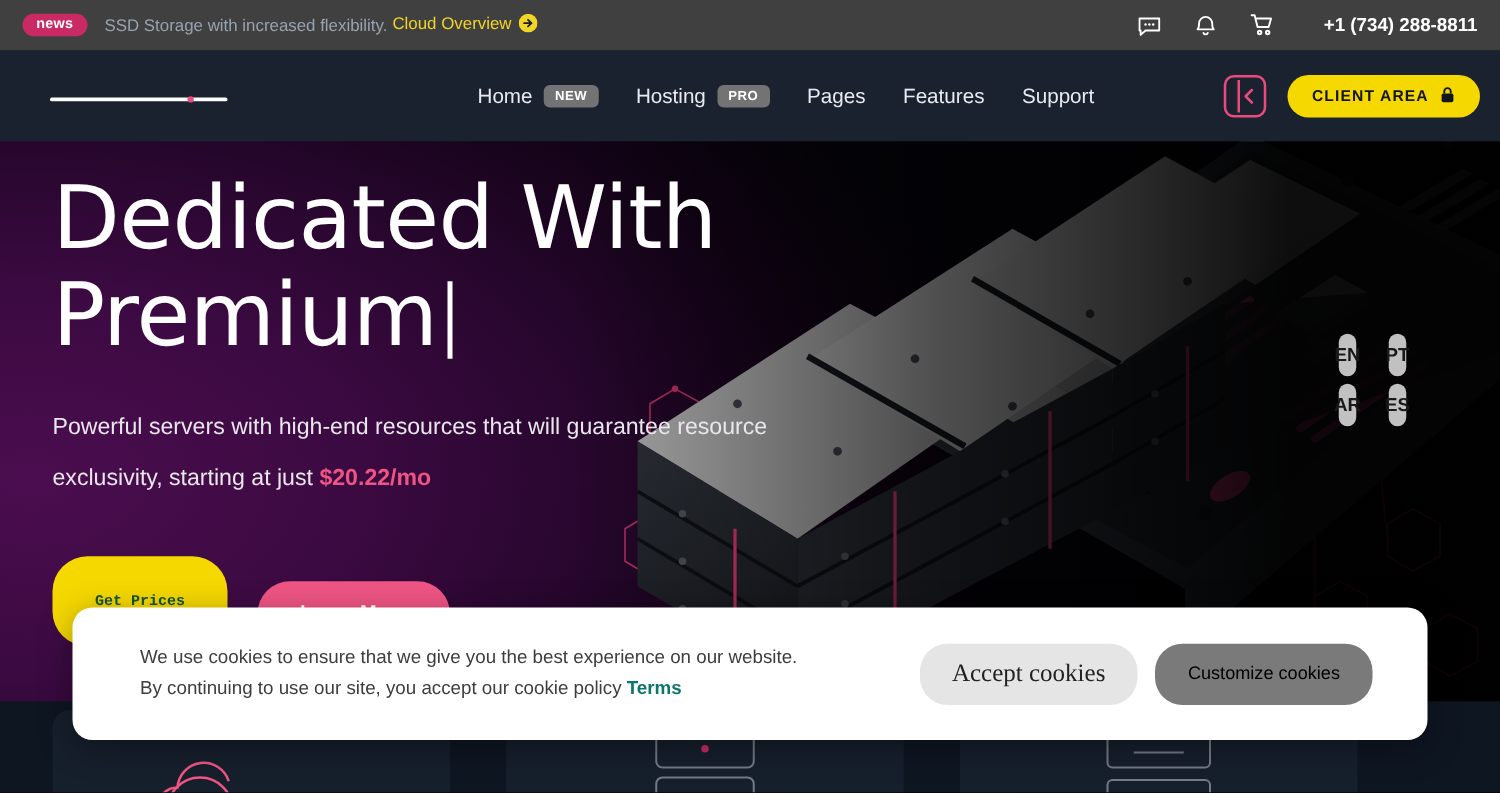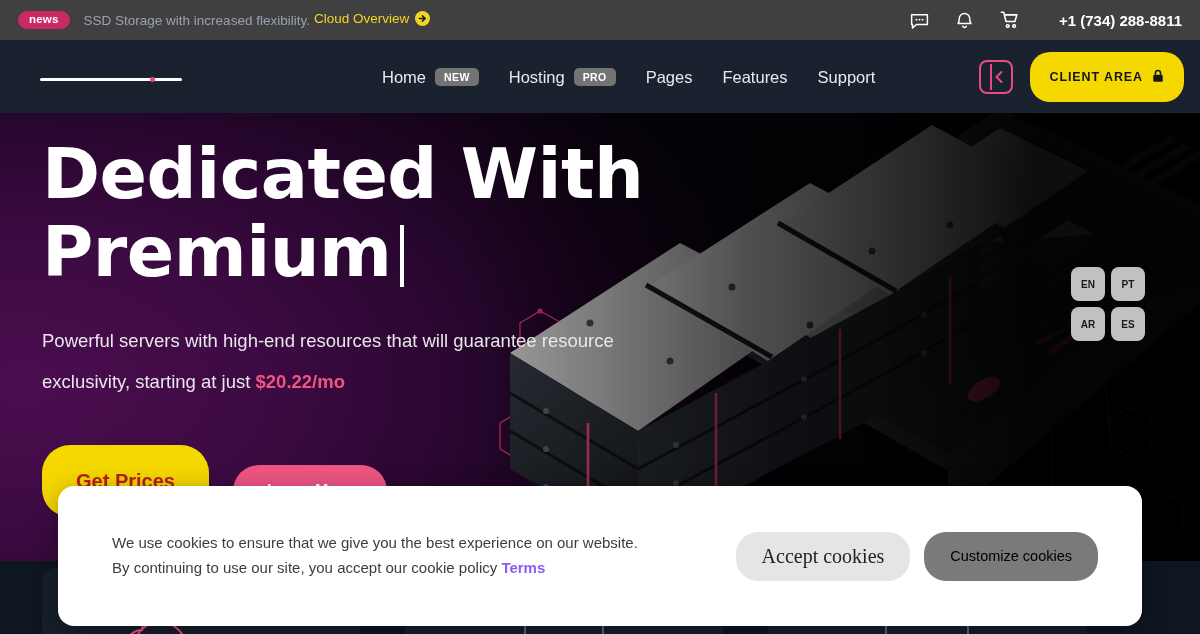--- a/index.html
+++ b/index.html
@@ -163,21 +163,21 @@
     background: #ec4a7f;
   }
   .client-btn {
     background: #f5d800;
     color: #13161c;
     font-size: 12.5px;
     font-weight: bold;
     letter-spacing: .9px;
     border: none;
     border-radius: 20px;
-    height: 50px;
+    height: 34px;
     padding: 0 20px;
     display: flex;
     align-items: center;
     gap: 9px;
     cursor: pointer;
     font-family: "Liberation Sans", sans-serif;
   }
 
   
   .hero {
@@ -210,21 +210,21 @@
 
   .hero-content {
     position: relative;
     z-index: 10;
     padding: 22px 0 0 42px;
   }
   .hero-title {
     color: #ffffff;
     font-size: 70px;
     line-height: 1.12;
-    font-weight: bold;
+    font-weight: normal;
     letter-spacing: -0.5px;
     font-family: "DejaVu Sans", sans-serif;
     max-width: 660px;
   }
   .caret {
     display: inline-block;
     width: 4px;
     height: 62px;
     background: #ffffff;
     vertical-align: -11px;
@@ -239,28 +239,28 @@
   }
   .price { color: #ef5584; font-weight: bold; }
 
   .hero-btns {
     margin-top: 42px;
     display: flex;
     gap: 24px;
   }
   .btn-yellow {
     background: #f5d800;
-    color: #b91c1c;
-    font-size: 20px;
+    color: #14532d;
+    font-size: 12px;
     font-weight: bold;
     border: none;
     border-radius: 28px;
     padding: 17px 34px;
     cursor: pointer;
-    font-family: Liberation Sans, sans-serif;
+    font-family: Liberation Mono, monospace;
   }
   .btn-pink {
     background: #ef5584;
     color: #ffffff;
     font-size: 16px;
     font-weight: bold;
     border: none;
     border-radius: 28px;
     padding: 17px 34px;
     cursor: pointer;
@@ -272,26 +272,26 @@
   .lang-chips {
     position: absolute;
     right: 55px;
     top: 154px;
     z-index: 15;
     display: grid;
     grid-template-columns: repeat(2, 34px);
     gap: 6px;
   }
   .lang-chip {
-    width: 34px;
+    width: 14px;
     height: 34px;
     background: #d6d6d6;
     border-radius: 8px;
     color: #1c1c1c;
-    font-size: 10px;
+    font-size: 15px;
     font-weight: bold;
     display: flex;
     align-items: center;
     justify-content: center;
     cursor: pointer;
     opacity: .9;
   }
   .strip-bg {
     position: absolute;
     left: 0; right: 0;
@@ -312,37 +312,37 @@
   #fc1 { left: 42px;  width: 318px; }
   #fc2 { left: 405px; width: 318px; }
   #fc3 { left: 768px; width: 318px; }
 
   
   .cookie {
     position: absolute;
     left: 58px;
     top: 486px;
     width: 1084px;
-    height: 140px;
+    height: 106px;
     background: #ffffff;
     border-radius: 16px;
     z-index: 60;
     display: flex;
     align-items: center;
     padding: 0 44px 0 54px;
     box-shadow: 0 6px 26px rgba(0,0,0,.35);
     justify-content: space-between;
   }
   .cookie-text {
     color: #3d3d3d;
     font-size: 15px;
     line-height: 1.65;
   }
   .cookie-link {
-    color: #8b5cf6;
+    color: #0f766e;
     font-weight: bold;
     text-decoration: none;
   }
   .cookie-btns {
     margin-left: auto;
     display: flex;
     gap: 14px;
   }
   .ck-accept {
     background: #e5e5e5;

